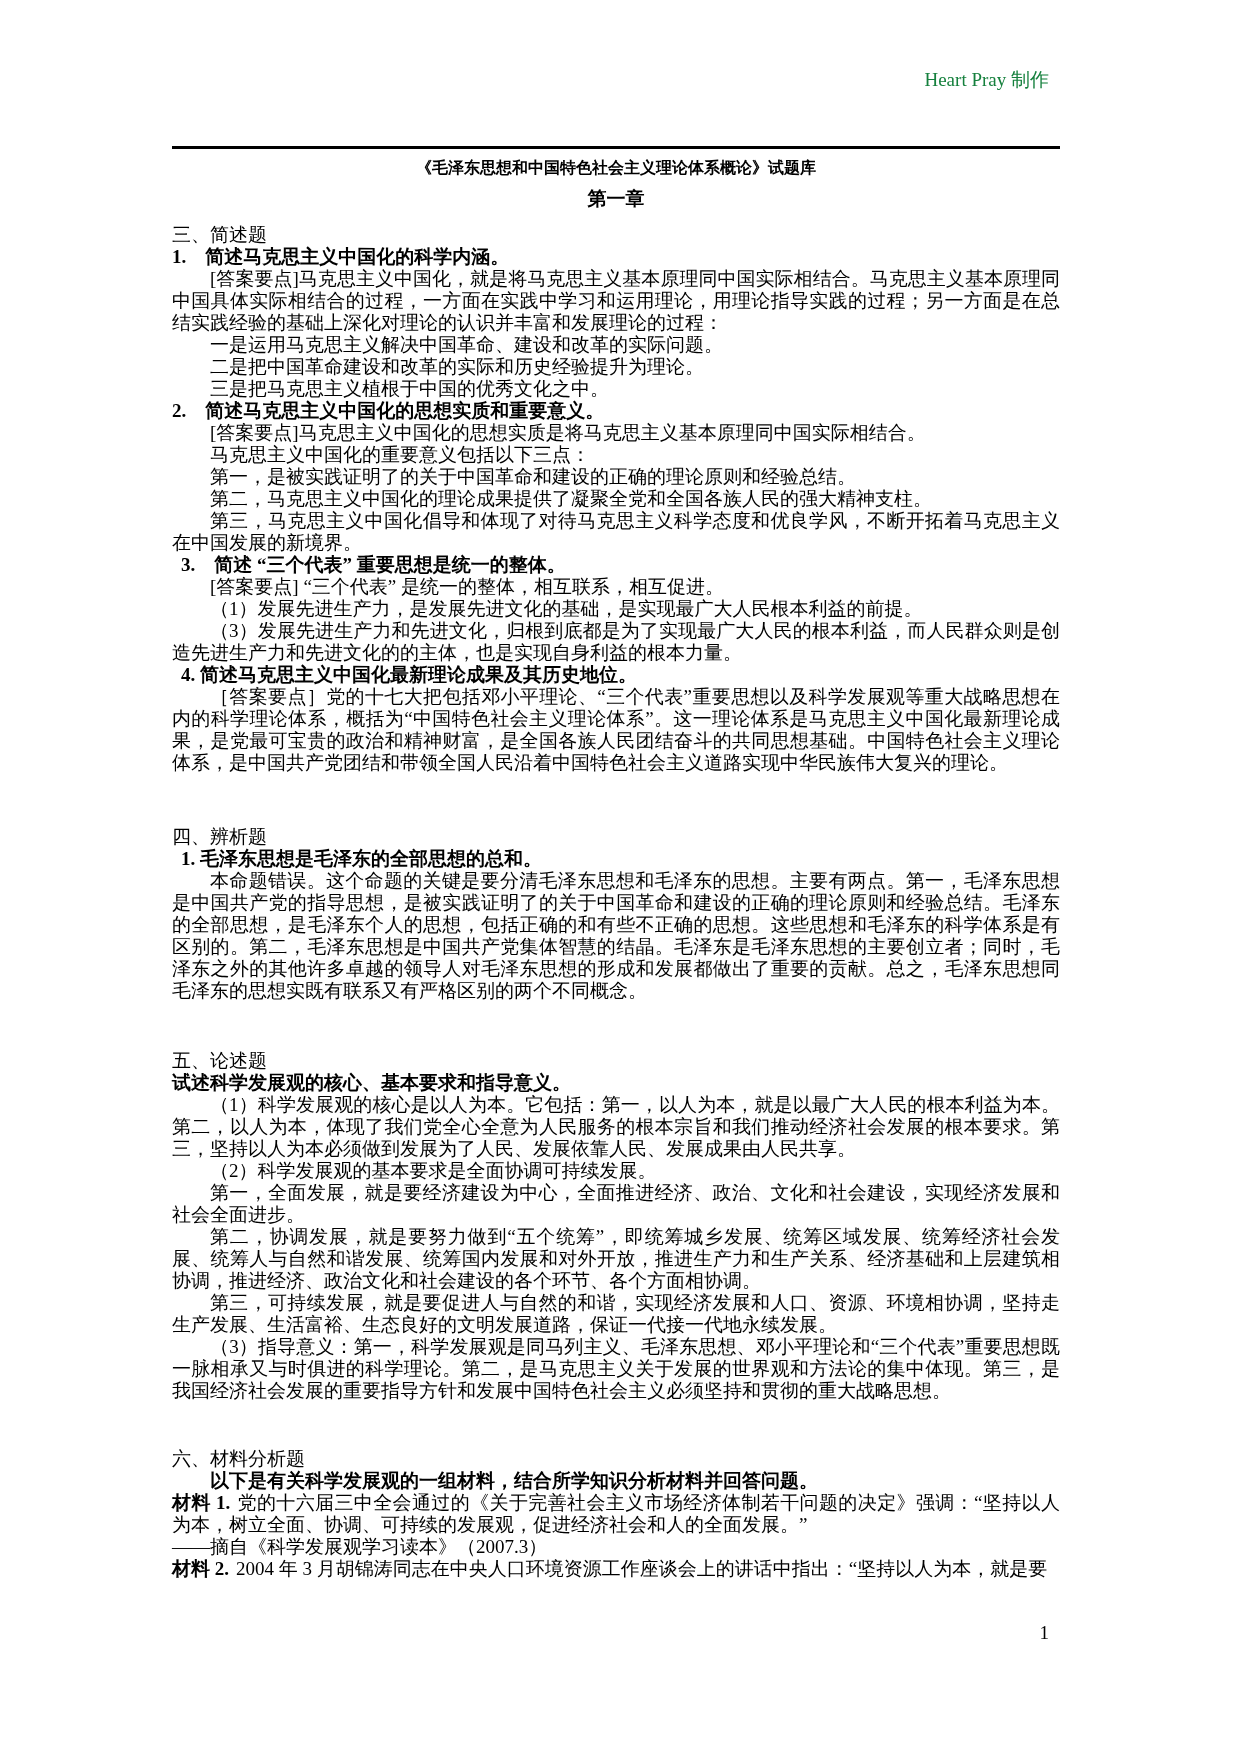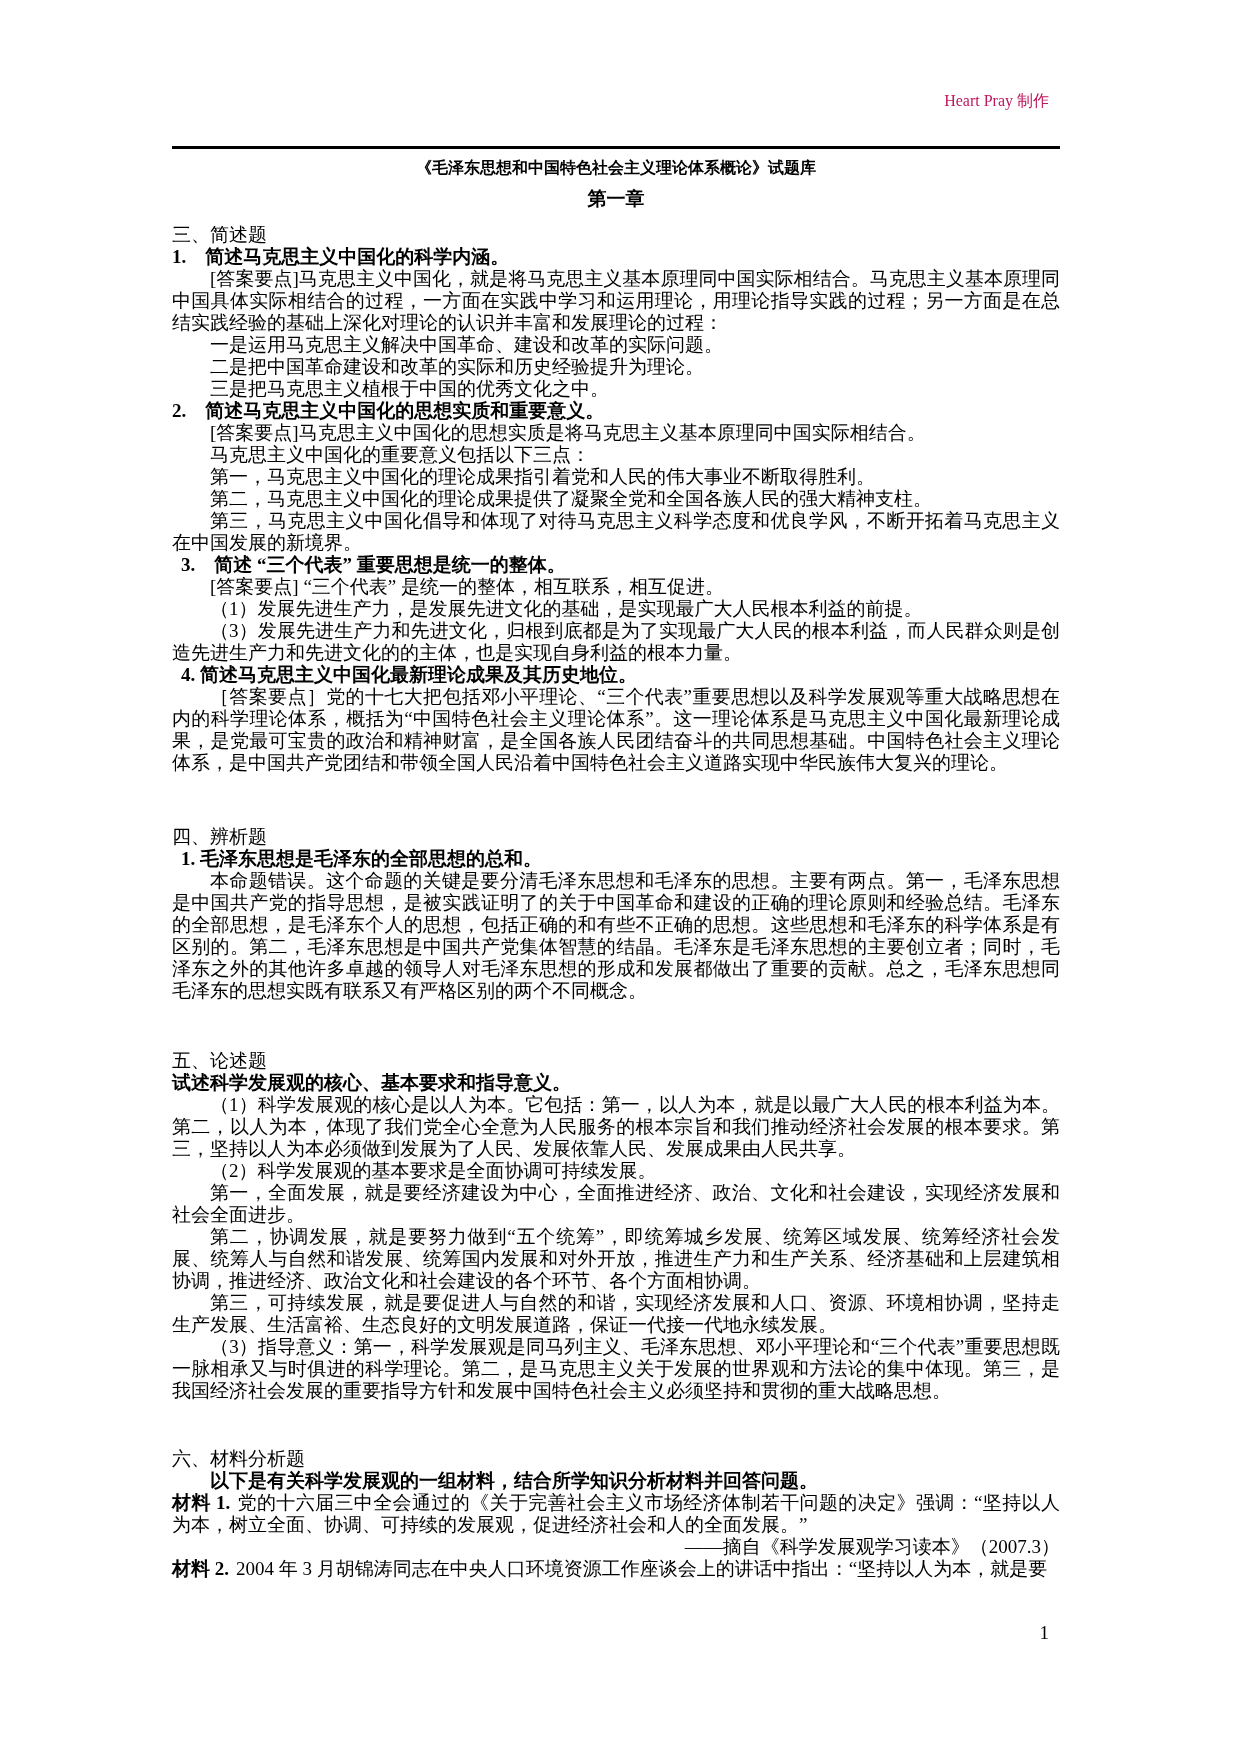--- a/index.html
+++ b/index.html
@@ -3,39 +3,39 @@
 <meta charset="utf-8">
 <style>
   html,body{margin:0;padding:0;}
   body{
     width:1241px;height:1754px;
     background:#ffffff;color:#000000;
     font-family:"Liberation Serif","DejaVu Serif",serif;
     position:relative;overflow:hidden;
   }
   .hdr-credit{
-    position:absolute;top:90px;right:192px;
-    font-size:16px;line-height:22px;color:#be185d;
+    position:absolute;top:69px;right:192px;
+    font-size:19px;line-height:22px;color:#15803d;
   }
   .content{
     position:absolute;left:172px;top:146px;width:888px;
     font-size:19px;line-height:22px;text-align:justify;
   }
   .rule{border-top:3px solid #000;height:0;margin:0 0 7px 0;}
   p{margin:0;padding:0;}
   .title{text-align:center;font-weight:bold;font-size:16px;line-height:24px;}
   .chapter{text-align:center;font-weight:bold;margin-top:8px;}
   .sec-h{font-weight:normal;margin-top:14px;}
   .sec-h.gap-lg{margin-top:52px;}
   .sec-h.gap-md{margin-top:48px;}
   .sec-h.gap-sm{margin-top:46px;}
   .q{font-weight:bold;}
   .sp{padding-left:9px;}
   .ind{text-indent:2em;}
-  .center{text-align:right;}
+  .center{text-align:left;}
   .mat-label{font-weight:bold;padding-right:7px;}
   .page-num{
     position:absolute;top:1622px;right:192px;
     font-size:19px;line-height:22px;
   }
 </style>
 </head>
 <body>
 
 <div class="hdr-credit">Heart Pray 制作</div>
@@ -47,21 +47,21 @@
 
   <p class="sec-h">三、简述题</p>
   <p class="q">1.　简述马克思主义中国化的科学内涵。</p>
   <p class="ind">[答案要点]马克思主义中国化，就是将马克思主义基本原理同中国实际相结合。马克思主义基本原理同中国具体实际相结合的过程，一方面在实践中学习和运用理论，用理论指导实践的过程；另一方面是在总结实践经验的基础上深化对理论的认识并丰富和发展理论的过程：</p>
   <p class="ind">一是运用马克思主义解决中国革命、建设和改革的实际问题。</p>
   <p class="ind">二是把中国革命建设和改革的实际和历史经验提升为理论。</p>
   <p class="ind">三是把马克思主义植根于中国的优秀文化之中。</p>
   <p class="q">2.　简述马克思主义中国化的思想实质和重要意义。</p>
   <p class="ind">[答案要点]马克思主义中国化的思想实质是将马克思主义基本原理同中国实际相结合。</p>
   <p class="ind">马克思主义中国化的重要意义包括以下三点：</p>
-  <p class="ind">第一，马克思主义中国化的理论成果指引着党和人民的伟大事业不断取得胜利。</p>
+  <p class="ind">第一，是被实践证明了的关于中国革命和建设的正确的理论原则和经验总结。</p>
   <p class="ind">第二，马克思主义中国化的理论成果提供了凝聚全党和全国各族人民的强大精神支柱。</p>
   <p class="ind">第三，马克思主义中国化倡导和体现了对待马克思主义科学态度和优良学风，不断开拓着马克思主义在中国发展的新境界。</p>
   <p class="q sp">3.　简述 “三个代表” 重要思想是统一的整体。</p>
   <p class="ind">[答案要点] “三个代表” 是统一的整体，相互联系，相互促进。</p>
   <p class="ind">（1）发展先进生产力，是发展先进文化的基础，是实现最广大人民根本利益的前提。</p>
   <p class="ind">（3）发展先进生产力和先进文化，归根到底都是为了实现最广大人民的根本利益，而人民群众则是创造先进生产力和先进文化的的主体，也是实现自身利益的根本力量。</p>
   <p class="q sp">4. 简述马克思主义中国化最新理论成果及其历史地位。</p>
   <p class="ind">［答案要点］党的十七大把包括邓小平理论、“三个代表”重要思想以及科学发展观等重大战略思想在内的科学理论体系，概括为“中国特色社会主义理论体系”。这一理论体系是马克思主义中国化最新理论成果，是党最可宝贵的政治和精神财富，是全国各族人民团结奋斗的共同思想基础。中国特色社会主义理论体系，是中国共产党团结和带领全国人民沿着中国特色社会主义道路实现中华民族伟大复兴的理论。</p>
 
   <p class="sec-h gap-lg">四、辨析题</p>

